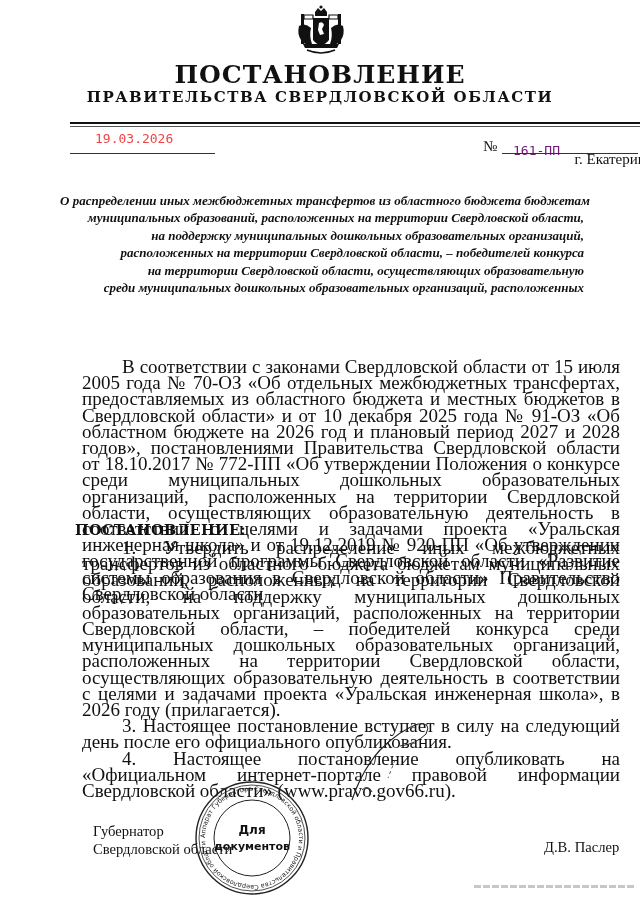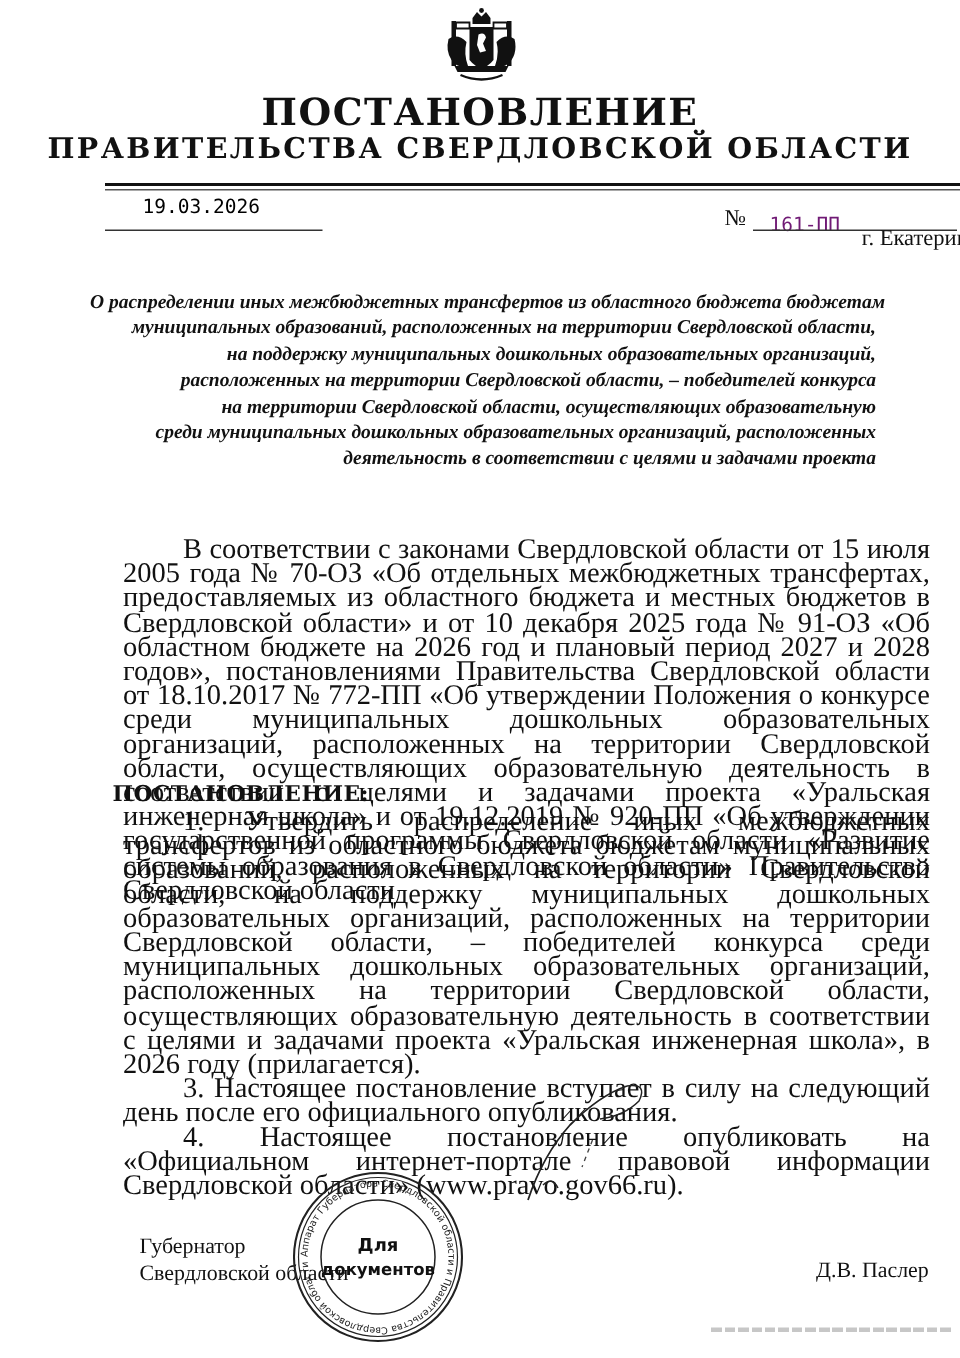--- a/index.html
+++ b/index.html
@@ -7,28 +7,28 @@
   .page { position: absolute; left: 0; top: 0; width: 640px; height: 905px; }
 
   .emblem { position: absolute; left: 293px; top: 4px; width: 56px; height: 54px; }
 
   .title-main {
     position: absolute; left: 0; width: 640px; top: 60px; text-align: center;
     font-family: "DejaVu Serif", serif; font-weight: bold; font-size: 25px; letter-spacing: 1px;
   }
   .title-sub {
     position: absolute; left: 0; width: 640px; top: 88px; text-align: center;
-    font-family: "DejaVu Serif", serif; font-weight: bold; font-size: 19px; letter-spacing: 1.6px;
+    font-family: "DejaVu Serif", serif; font-weight: bold; font-size: 15px; letter-spacing: 1.6px;
   }
   .rule-thick { position: absolute; left: 70px; top: 122px; width: 570px; height: 2px; background: #111; }
   .rule-thin { position: absolute; left: 70px; top: 126px; width: 570px; height: 1px; background: #555; }
 
   .doc-date {
     position: absolute; left: 95px; top: 131px;
-    font-family: "DejaVu Sans Mono", monospace; font-size: 13px; color: #000000;
+    font-family: "DejaVu Sans Mono", monospace; font-size: 13px; color: #ef4444;
   }
   .date-line { position: absolute; left: 70px; top: 153px; width: 145px; height: 1px; background: #333; }
   .num-sign {
     position: absolute; left: 483px; top: 138px;
     font-family: "Liberation Serif", serif; font-size: 15px;
   }
   .doc-number {
     position: absolute; left: 513px; top: 131px;
     font-family: "DejaVu Sans Mono", monospace; font-size: 13px; color: #701a75; margin-top: 12px;
   }
@@ -109,21 +109,20 @@
   <div class="num-line"></div>
   <div class="city">г. Екатеринбург</div>
 
   <div class="heading">
     <span>О распределении иных межбюджетных трансфертов из областного бюджета бюджетам</span>
     <span>муниципальных образований, расположенных на территории Свердловской области,</span>
     <span>на поддержку муниципальных дошкольных образовательных организаций,</span>
     <span>расположенных на территории Свердловской области, – победителей конкурса</span>
     <span>на территории Свердловской области, осуществляющих образовательную</span>
     <span>среди муниципальных дошкольных образовательных организаций, расположенных</span>
-    <span>деятельность в соответствии с целями и задачами проекта</span>
   </div>
 
   <p class="body-text preamble" style="margin:0;">В соответствии с законами Свердловской области от 15 июля 2005 года № 70-ОЗ «Об отдельных межбюджетных трансфертах, предоставляемых из областного бюджета и местных бюджетов в Свердловской области» и от 10 декабря 2025 года № 91-ОЗ «Об областном бюджете на 2026 год и плановый период 2027 и 2028 годов», постановлениями Правительства Свердловской области от 18.10.2017 № 772-ПП «Об утверждении Положения о конкурсе среди муниципальных дошкольных образовательных организаций, расположенных на территории Свердловской области, осуществляющих образовательную деятельность в соответствии с целями и задачами проекта «Уральская инженерная школа» и от 19.12.2019 № 920-ПП «Об утверждении государственной программы Свердловской области «Развитие системы образования в Свердловской области» Правительство Свердловской области</p>
 
   <div class="decree">ПОСТАНОВЛЕНИЕ:</div>
 
   <div class="body-text items">
     <p class="item">1. Утвердить распределение иных межбюджетных трансфертов из областного бюджета бюджетам муниципальных образований, расположенных на территории Свердловской области, на поддержку муниципальных дошкольных образовательных организаций, расположенных на территории Свердловской области, – победителей конкурса среди муниципальных дошкольных образовательных организаций, расположенных на территории Свердловской области, осуществляющих образовательную деятельность в соответствии с целями и задачами проекта «Уральская инженерная школа», в 2026 году (прилагается).</p>
     <p class="item">3. Настоящее постановление вступает в силу на следующий день после его официального опубликования.</p>
     <p class="item">4. Настоящее постановление опубликовать на «Официальном интернет-портале правовой информации Свердловской области» (www.pravo.gov66.ru).</p>

